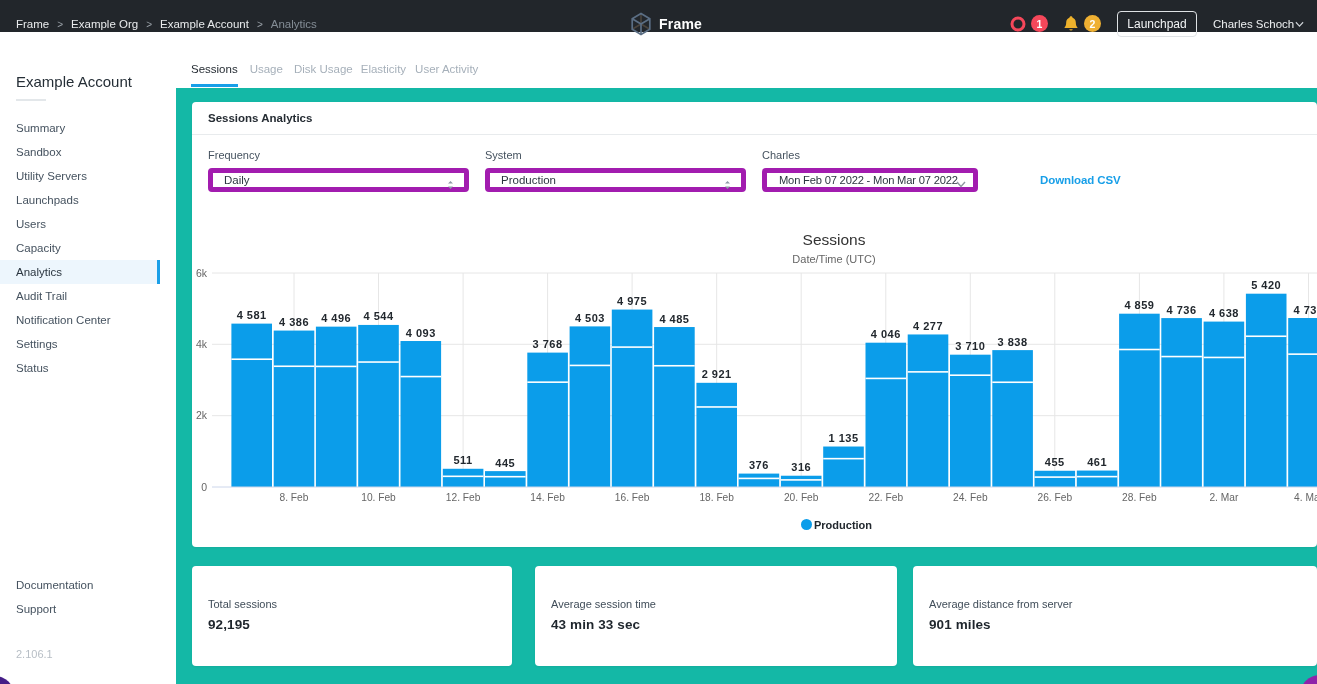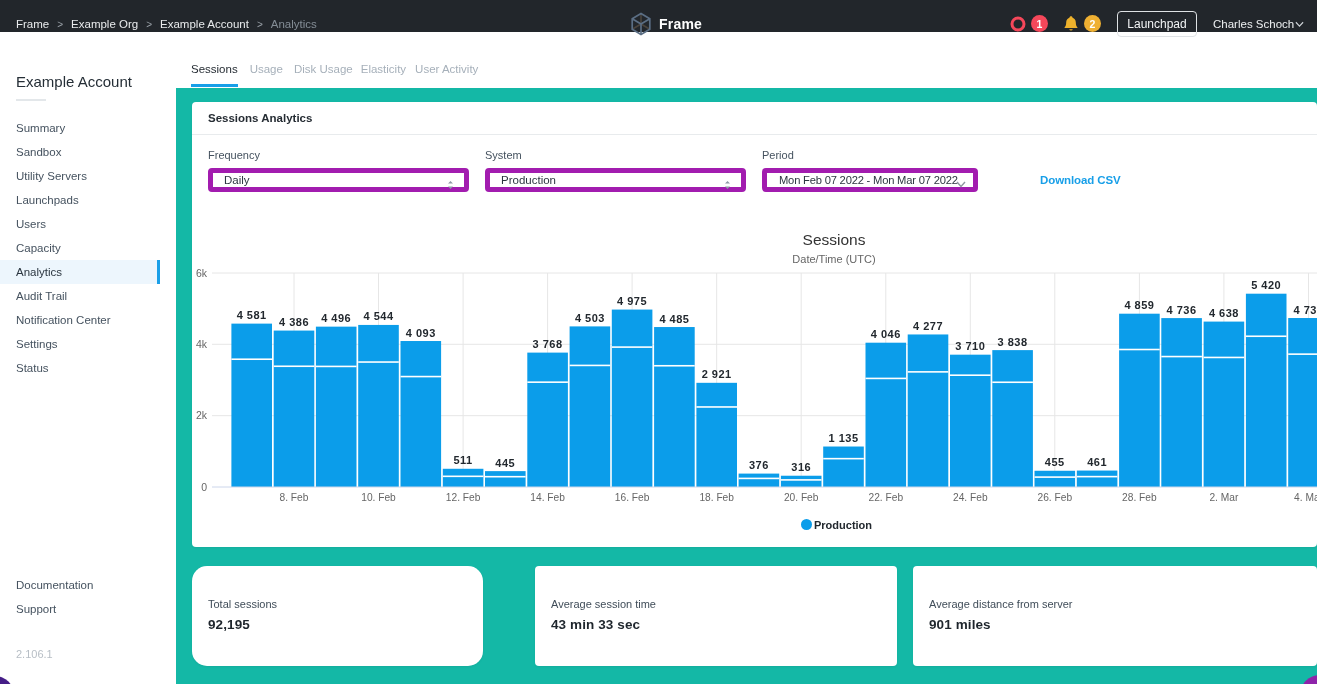--- a/index.html
+++ b/index.html
@@ -129,21 +129,21 @@
       <svg class="spin" style="top:7px; right:10px;" width="7" height="10" viewBox="0 0 7 10">
           <path d="M1 3.6 L3.5 1 L6 3.6 Z M1 6.4 L3.5 9 L6 6.4 Z" fill="#8e99a5"></path>
         </svg>
     </div>
     <div class="flabel" style="left:293px; top:47px;">System</div>
     <div class="selbox" style="left:293px; top:66px; width:261px;">Production
       <svg class="spin" style="top:7px; right:10px;" width="7" height="10" viewBox="0 0 7 10">
           <path d="M1 3.6 L3.5 1 L6 3.6 Z M1 6.4 L3.5 9 L6 6.4 Z" fill="#8e99a5"></path>
         </svg>
     </div>
-    <div class="flabel" style="left:570px; top:47px;">Period</div>
+    <div class="flabel" style="left:570px; top:47px;">Charles</div>
     <div class="selbox" style="left:570px; top:66px; width:216px; font-size:11.2px; letter-spacing:-0.2px; padding-left:12px;">Mon Feb 07 2022 - Mon Mar 07 2022
       <svg class="spin" style="top:8px; right:7px;" width="10" height="7" viewBox="0 0 10 7">
           <path d="M1 1 L5 5.5 L9 1" fill="none" stroke="#8d97a0" stroke-width="1.4"></path>
         </svg>
     </div>
     <div class="dcsv">Download CSV</div>
     <svg class="chart" width="1125" height="330" viewBox="0 0 1125 330" font-family="&quot;Liberation Sans&quot;, sans-serif">
         <line x1="20.0" y1="205.7" x2="1125.0" y2="205.7" stroke="#e6e6e6" stroke-width="1"></line>
         <line x1="20.0" y1="134.3" x2="1125.0" y2="134.3" stroke="#e6e6e6" stroke-width="1"></line>
         <line x1="20.0" y1="63.0" x2="1125.0" y2="63.0" stroke="#e6e6e6" stroke-width="1"></line>
@@ -256,21 +256,21 @@
         <text x="947.4" y="291" text-anchor="middle" font-size="10.2" fill="#666666">28. Feb</text>
         <text x="1031.9" y="291" text-anchor="middle" font-size="10.2" fill="#666666">2. Mar</text>
         <text x="1116.5" y="291" text-anchor="middle" font-size="10.2" fill="#666666">4. Mar</text>
         <text x="642" y="34.5" text-anchor="middle" font-size="15.5" fill="#333333">Sessions</text>
         <text x="642" y="53" text-anchor="middle" font-size="11" fill="#666666">Date/Time (UTC)</text>
         <circle cx="614.5" cy="314.5" r="5.5" fill="#0b9dea"></circle>
         <text x="622" y="319" font-size="11" font-weight="bold" fill="#22282e">Production</text>
       </svg>
   </div>
 
-  <div class="scard" style="left:16px; width:291px;border-radius:15px;">
+  <div class="scard" style="left:16px; width:320px;">
       <div class="l1">Total sessions</div>
       <div class="l2">92,195</div>
     </div>
   <div class="scard" style="left:359px; width:362px;">
       <div class="l1">Average session time</div>
       <div class="l2">43 min 33 sec</div>
     </div>
   <div class="scard" style="left:737px; width:404px;">
       <div class="l1">Average distance from server</div>
       <div class="l2">901 miles</div>

